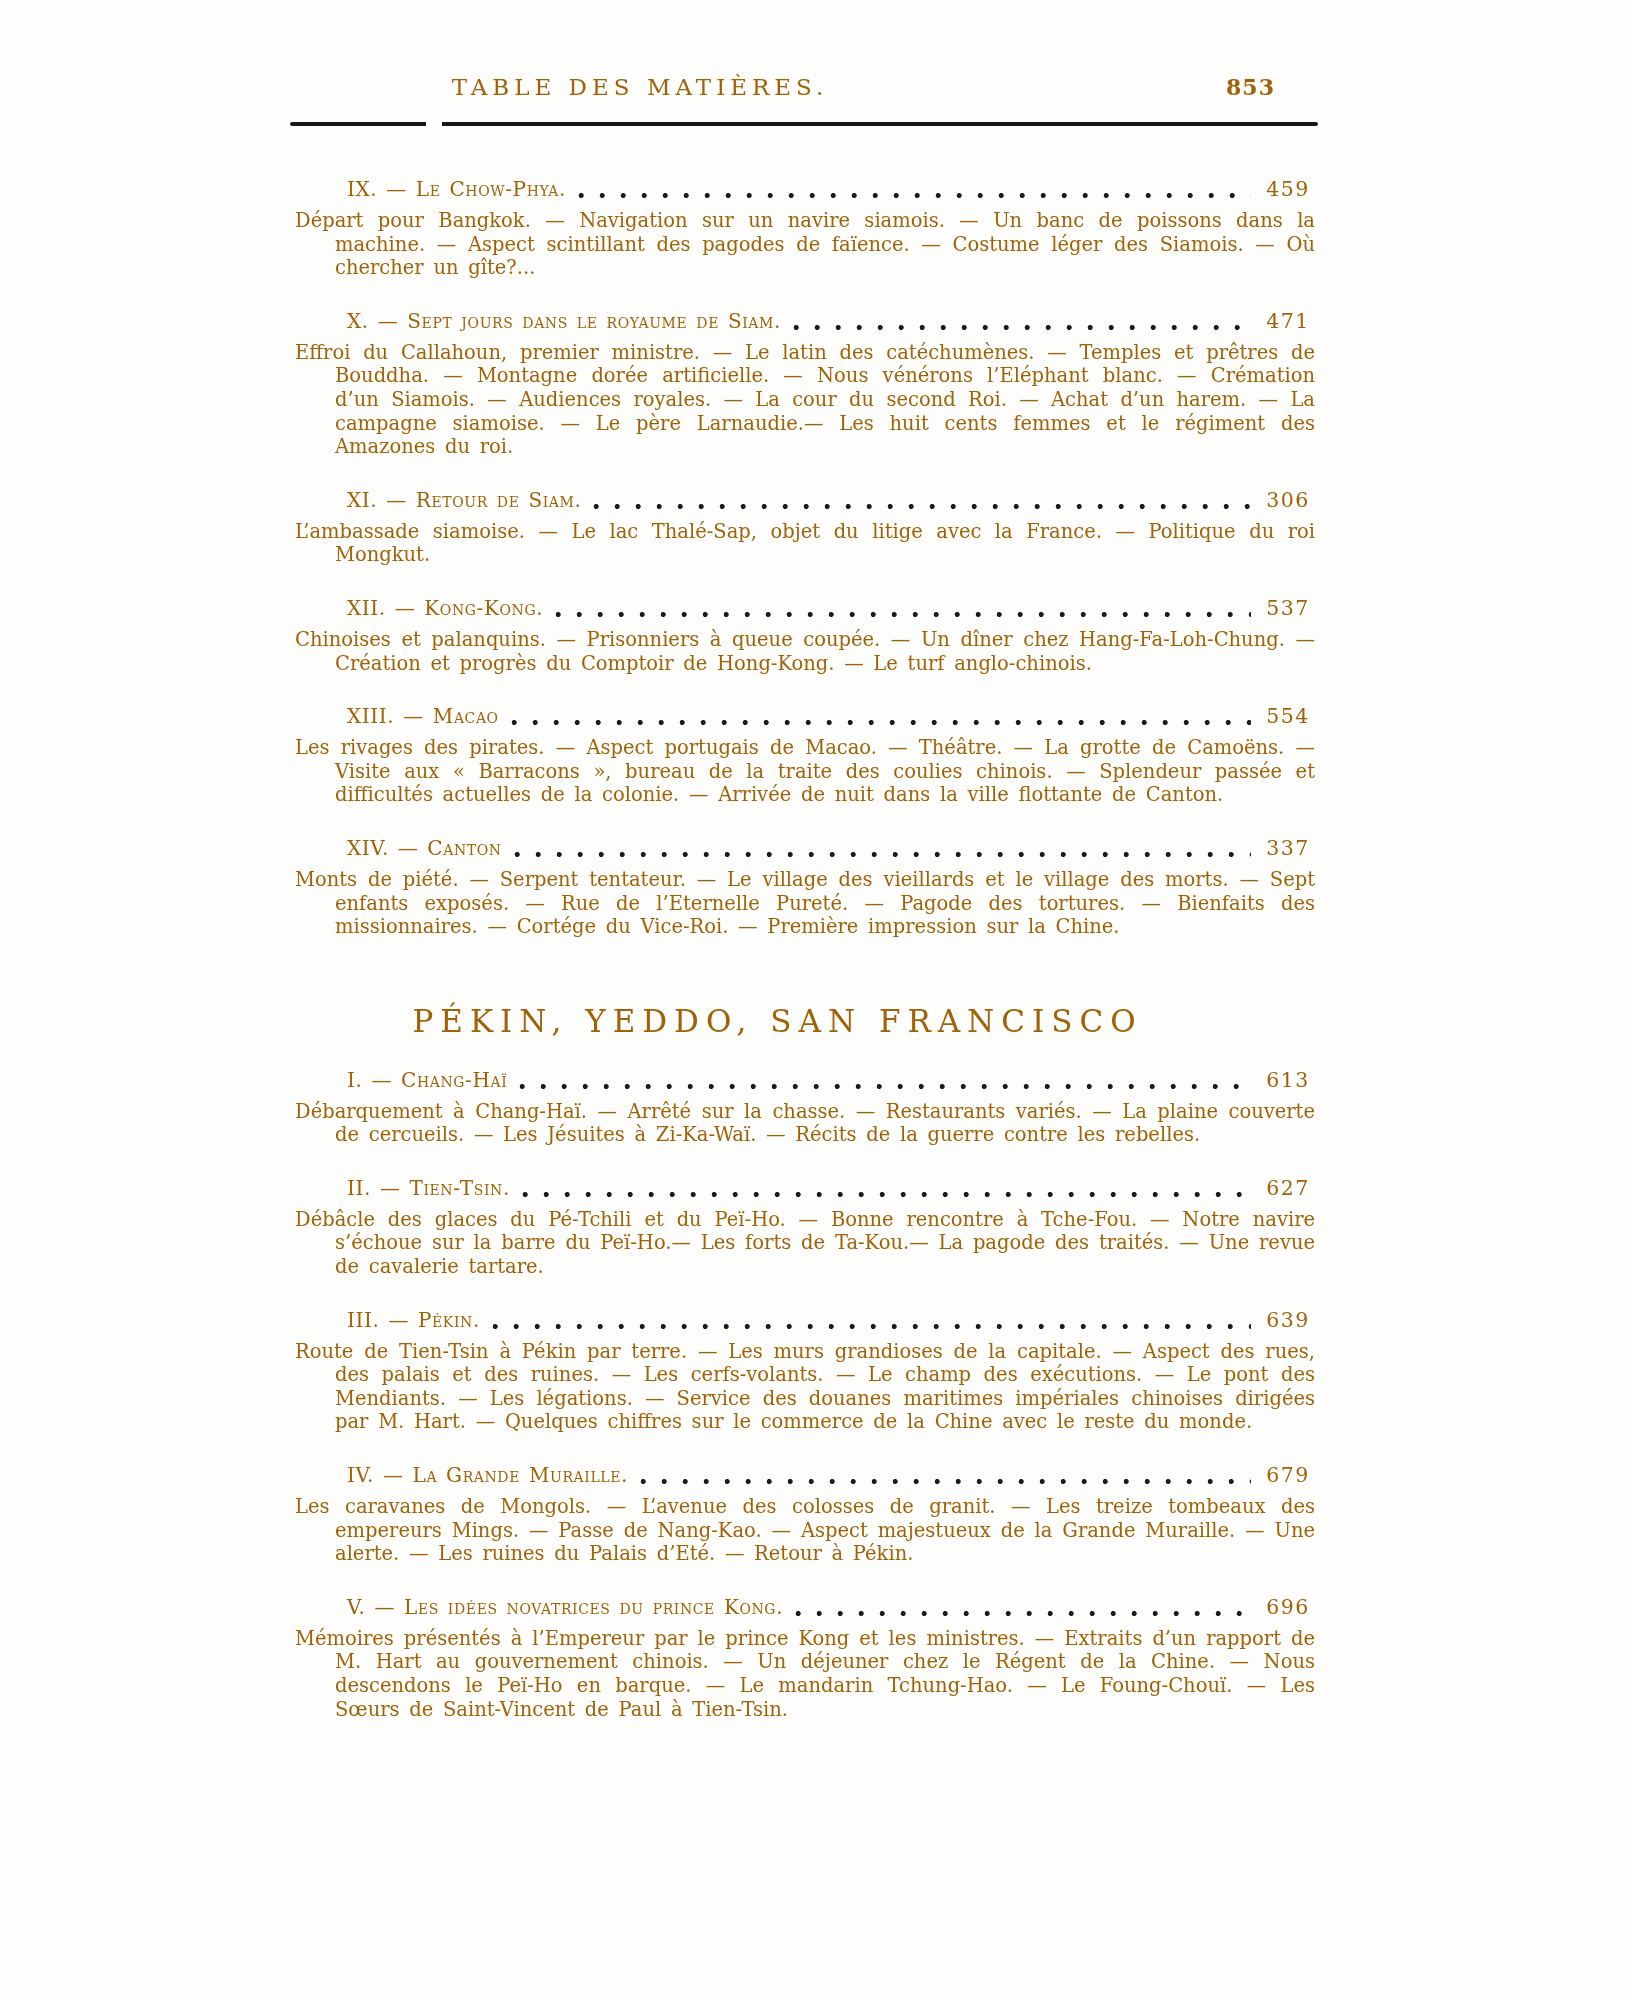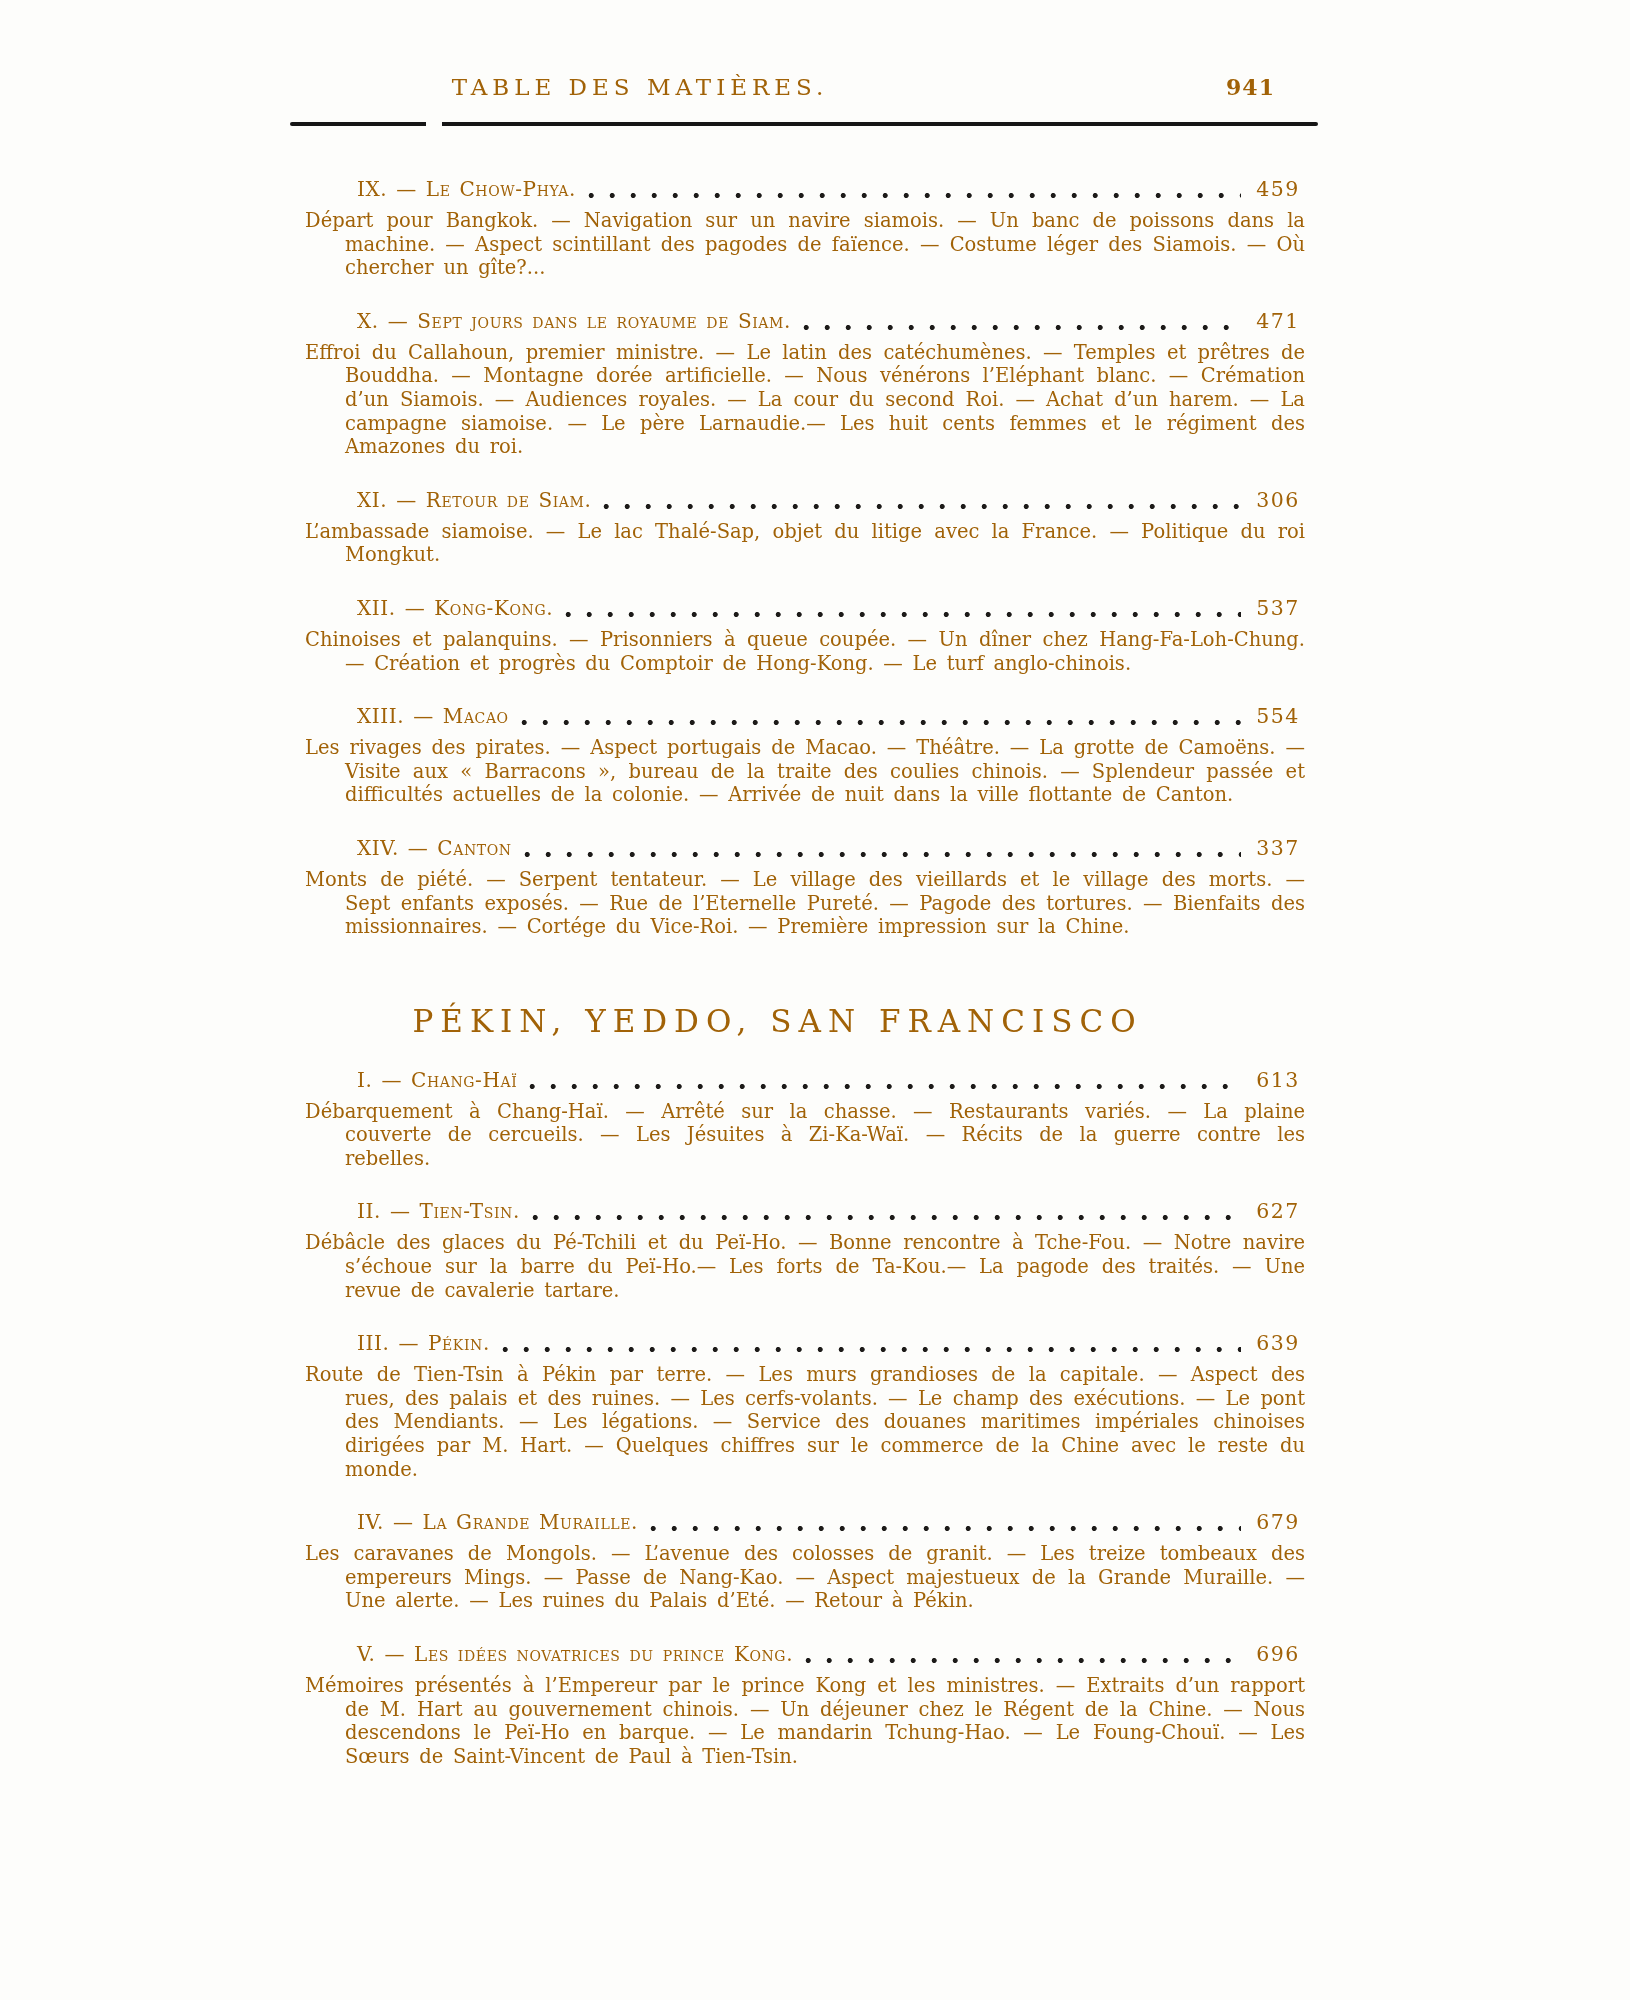--- a/index.html
+++ b/index.html
@@ -36,21 +36,21 @@
     background: linear-gradient(90deg,
       #161616 0 13.2%,
       rgba(22,22,22,0) 13.2% 14.8%,
       #161616 14.8% 100%);
     border-radius: 2px;
   }
   .content {
     position: absolute;
     left: 295px; top: 148px; width: 1020px;
   }
-  .toc-list { margin: 10px; padding: 0; }
+  .toc-list { margin: 0; padding: 0; }
   .toc-entry { margin: 0; }
   .toc-line {
     display: flex;
     align-items: baseline;
     padding-left: 52px;
     margin-top: 29px;
     margin-bottom: 8px;
     font-size: 20px;
   }
   .toc-heading {
@@ -90,21 +90,21 @@
     font-weight: normal;
     letter-spacing: 7px;
     white-space: nowrap;
   }
 </style>
 </head>
 <body>
 
 <div class="page">
   <div class="running-title">TABLE DES MATIÈRES.</div>
-  <div class="folio">941</div>
+  <div class="folio">853</div>
   <div class="header-rule"></div>
 
   <div class="content">
     <div class="toc-list">
         <div class="toc-entry">
     <div class="toc-line">
       <span class="toc-heading">IX. — Le Chow-Phya.</span>
       <span class="toc-leader"></span>
       <span class="toc-page">459</span>
     </div>

